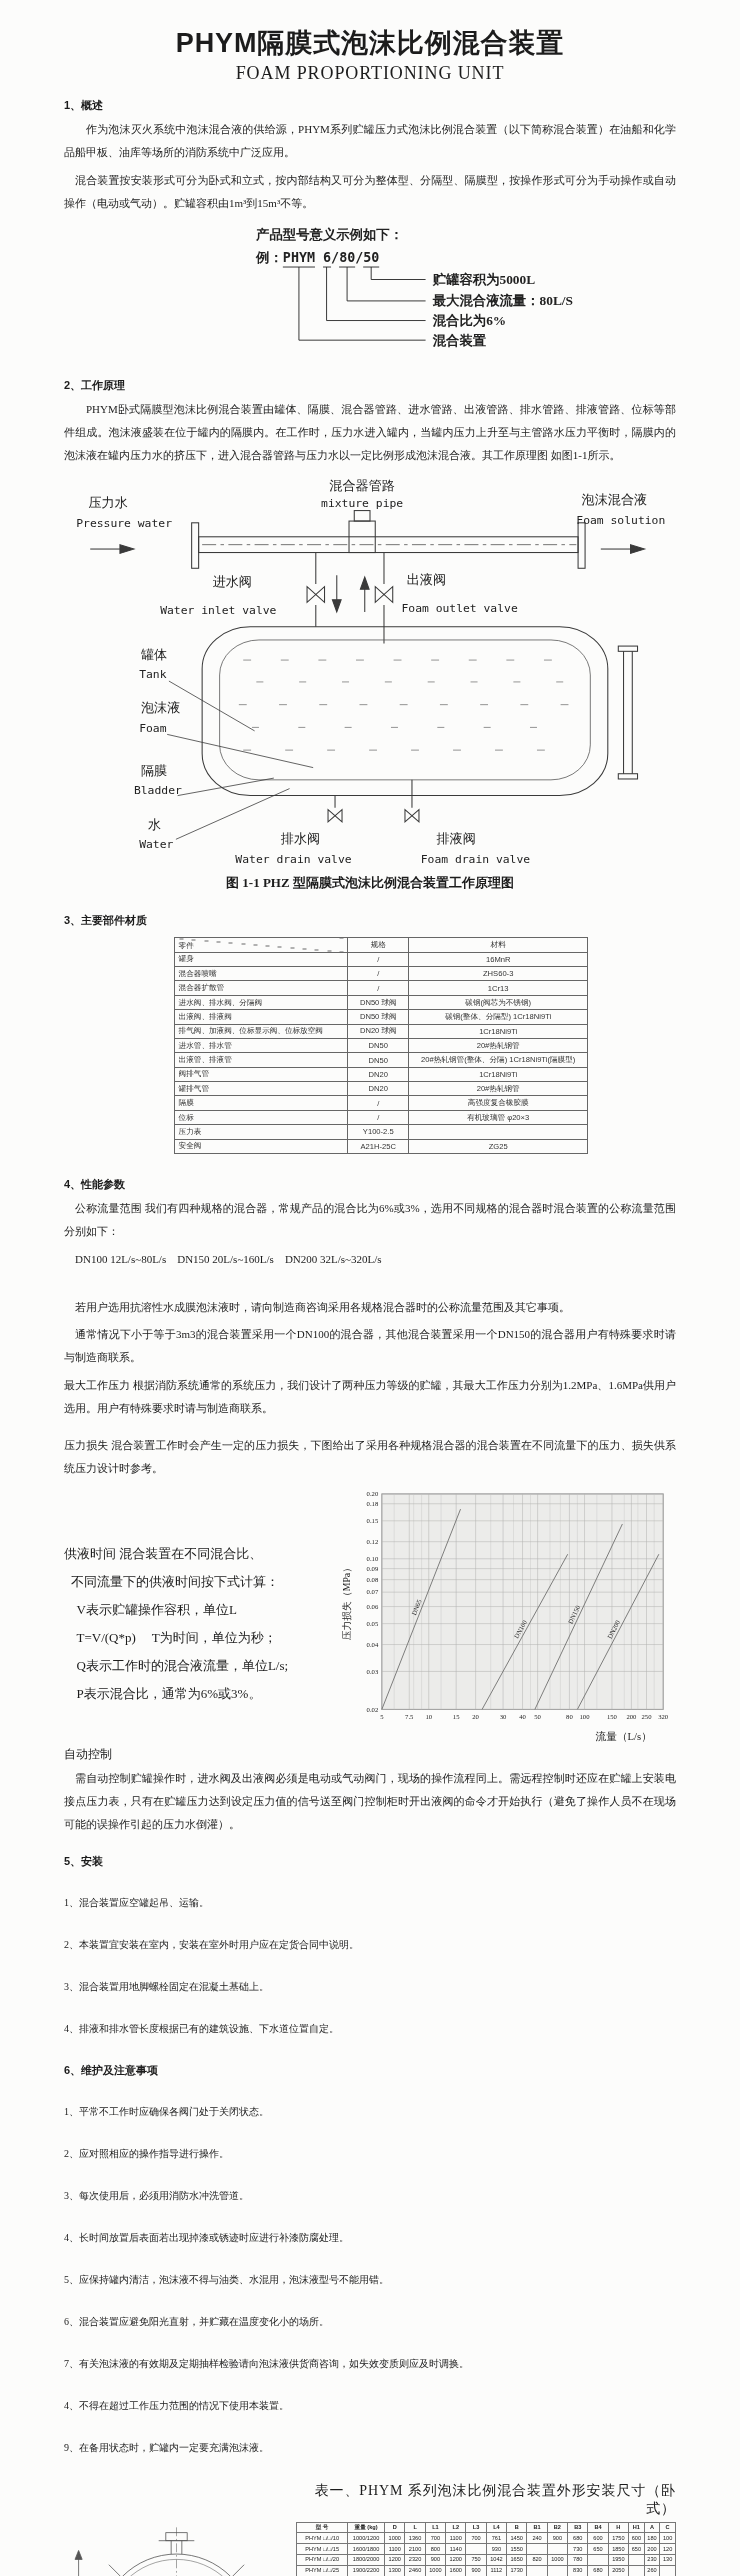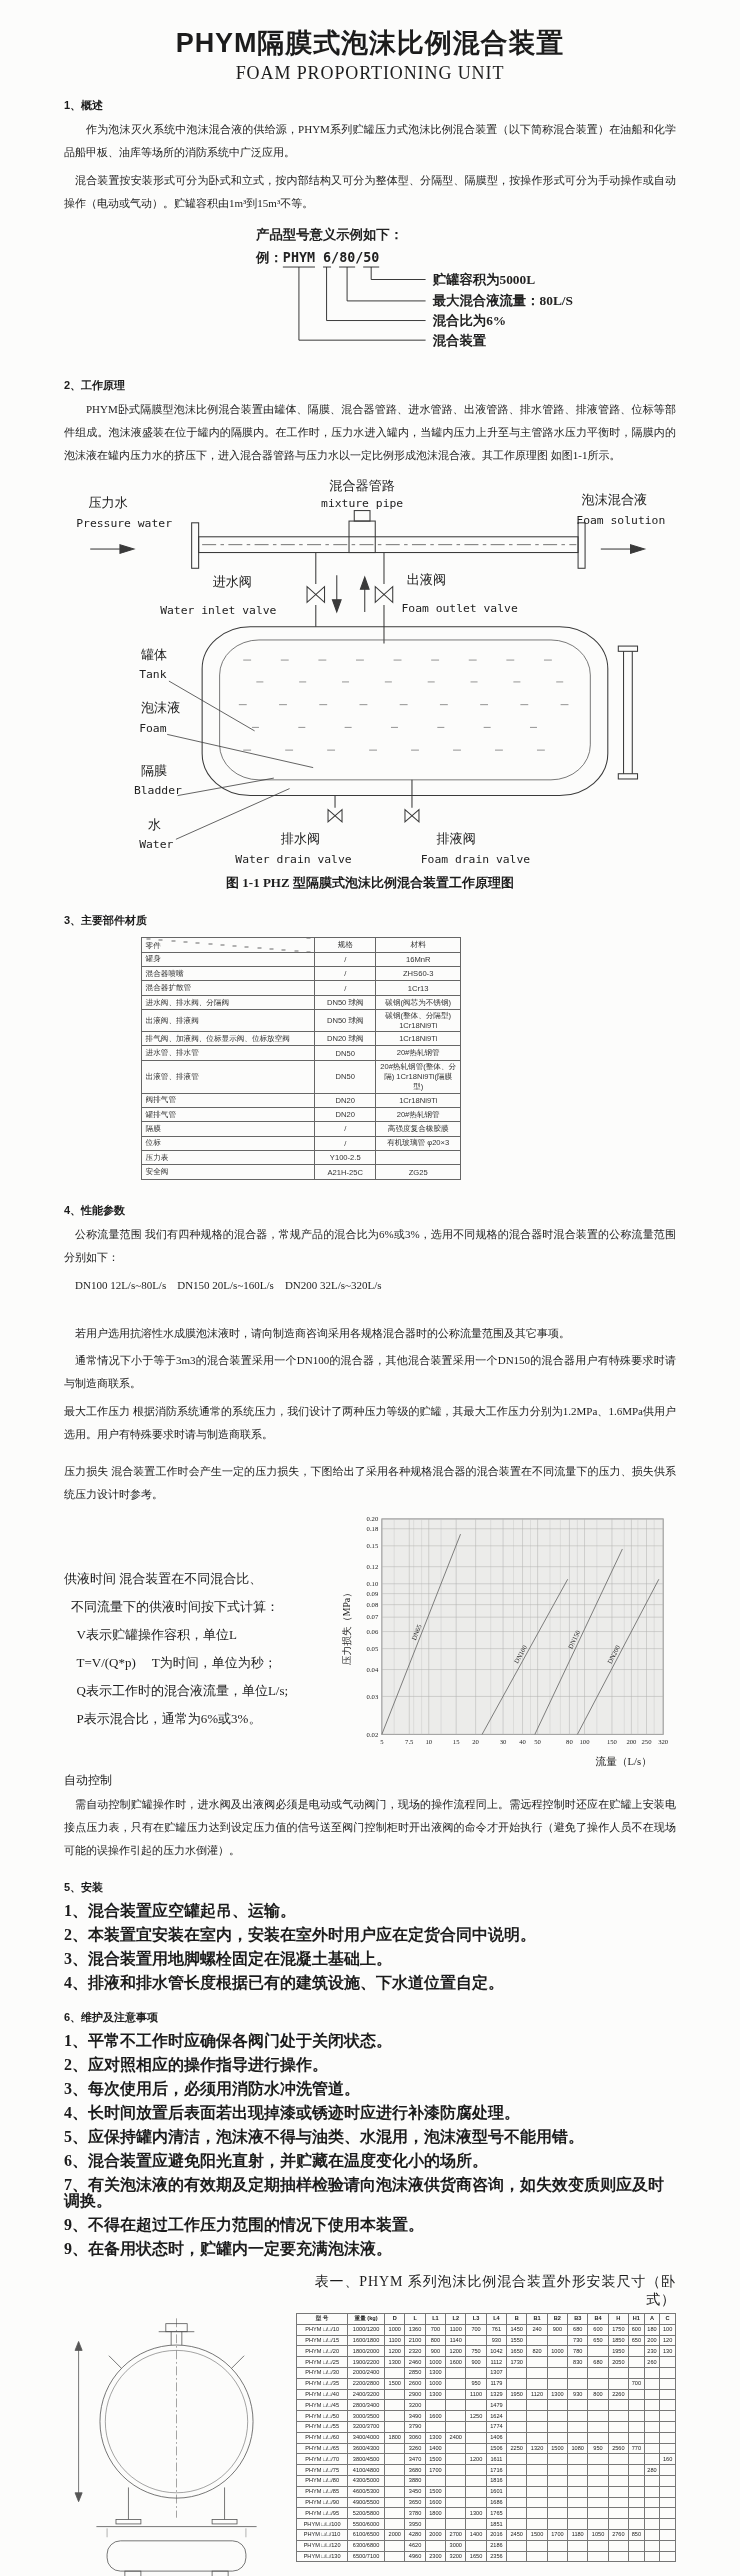--- a/index.html
+++ b/index.html
@@ -16,38 +16,38 @@
   h2{font-family:"Liberation Sans","DejaVu Sans",sans-serif;font-size:11px;font-weight:700;margin:14.3px 0 5.3px 0;}
   p.para{font-size:11px;line-height:23px;text-align:justify;margin:4.5px 0;}
   .indent{text-indent:2em;}
   .indent1{text-indent:1em;}
   svg{display:block;}
   svg text{fill:#222;}
   .cnlbl{font-size:15px;font-family:"Liberation Serif",serif;}
   .enlbl{font-size:13px;font-family:"DejaVu Sans Mono","Liberation Mono",monospace;}
   .fig-caption{font-size:13px;font-weight:700;text-align:center;margin:3.6px 0 0 0;}
   
-  table.mat-table{border-collapse:collapse;margin:9px 0 0 77px;width:320px;
+  table.mat-table{border-collapse:collapse;margin:9px 0 0 110px;width:414px;
     font-size:7.6px;font-family:"Liberation Sans",sans-serif;color:#333;border-radius:15px;}
   table.mat-table th,table.mat-table td{border:0.9px solid #666;padding:0.9px 3.6px;height:11.6px;}
   table.mat-table th{font-weight:400;}
   table.mat-table th:first-child{
     background:linear-gradient(to top right,transparent 49.4%,#666 49.4%,#666 50.6%,transparent 50.6%);
     text-align:left;vertical-align:bottom;width:165px;}
   table.mat-table th:nth-child(2){width:53px;}
   table.mat-table td:first-child{text-align:left;}
   table.mat-table td{text-align:center;}
   
   .chart-row{display:flex;margin-top:1.8px;}
   .supply-col{width:273px;padding-top:55px;}
   .supply-col .list-line{font-size:13px;line-height:28px;}
   .supply-col .list-line:nth-child(n+3){padding-left:12.5px;}
   .supply-col .list-line:nth-child(2){padding-left:7.1px;}
   .auto-head{font-size:12px;margin:1.8px 0 3.6px 0;}
-  .num-item{font-size:16px;line-height:16px;margin:8px 0;font-weight:bold;}
+  .num-item{font-size:10px;line-height:16px;margin:26px 0;}
   
   .tbl-title{font-size:14px;margin:16px 0 3.6px 237px;letter-spacing:0.9px;text-align:right;}
   .flexrow{display:flex;align-items:flex-start;gap:7.1px;}
   table.dim-table{border-collapse:collapse;flex:1;table-layout:fixed;
      font-family:"Liberation Sans",sans-serif;font-size:5.6px;color:#222;}
   table.dim-table th,table.dim-table td{border:0.4px solid #777;padding:0;text-align:center;
      height:9.8px;line-height:9px;overflow:hidden;white-space:nowrap;}
   table.dim-table th:first-child,table.dim-table td:first-child{width:50px;}
   table.dim-table th:nth-child(2),table.dim-table td:nth-child(2){width:36px;}
   .drawing-wrap{flex:0 0 auto;}
@@ -375,21 +375,21 @@
 
   <h2 style="margin-top:19.6px;">6、维护及注意事项</h2>
   <div>
         <div class="num-item">1、平常不工作时应确保各阀门处于关闭状态。</div>
         <div class="num-item">2、应对照相应的操作指导进行操作。</div>
         <div class="num-item">3、每次使用后，必须用消防水冲洗管道。</div>
         <div class="num-item">4、长时间放置后表面若出现掉漆或锈迹时应进行补漆防腐处理。</div>
         <div class="num-item">5、应保持罐内清洁，泡沫液不得与油类、水混用，泡沫液型号不能用错。</div>
         <div class="num-item">6、混合装置应避免阳光直射，并贮藏在温度变化小的场所。</div>
         <div class="num-item">7、有关泡沫液的有效期及定期抽样检验请向泡沫液供货商咨询，如失效变质则应及时调换。</div>
-        <div class="num-item">9、不得在超过工作压力范围的情况下使用本装置。</div>
+        <div class="num-item">4、不得在超过工作压力范围的情况下使用本装置。</div>
         <div class="num-item">9、在备用状态时，贮罐内一定要充满泡沫液。</div>
       </div>
 
   <div class="tbl-title">表一、PHYM 系列泡沫比例混合装置外形安装尺寸（卧式）</div>
   <div class="flexrow">
     <div class="drawing-wrap">
       <svg width="225" height="267" viewBox="0 0 252 300">
         <g fill="none" stroke="#555" stroke-width="0.9">
           <line x1="126" y1="6" x2="126" y2="230" stroke-dasharray="10 3 2 3" stroke-width="0.6"></line>
           <rect x="114" y="12" width="24" height="9"></rect>

